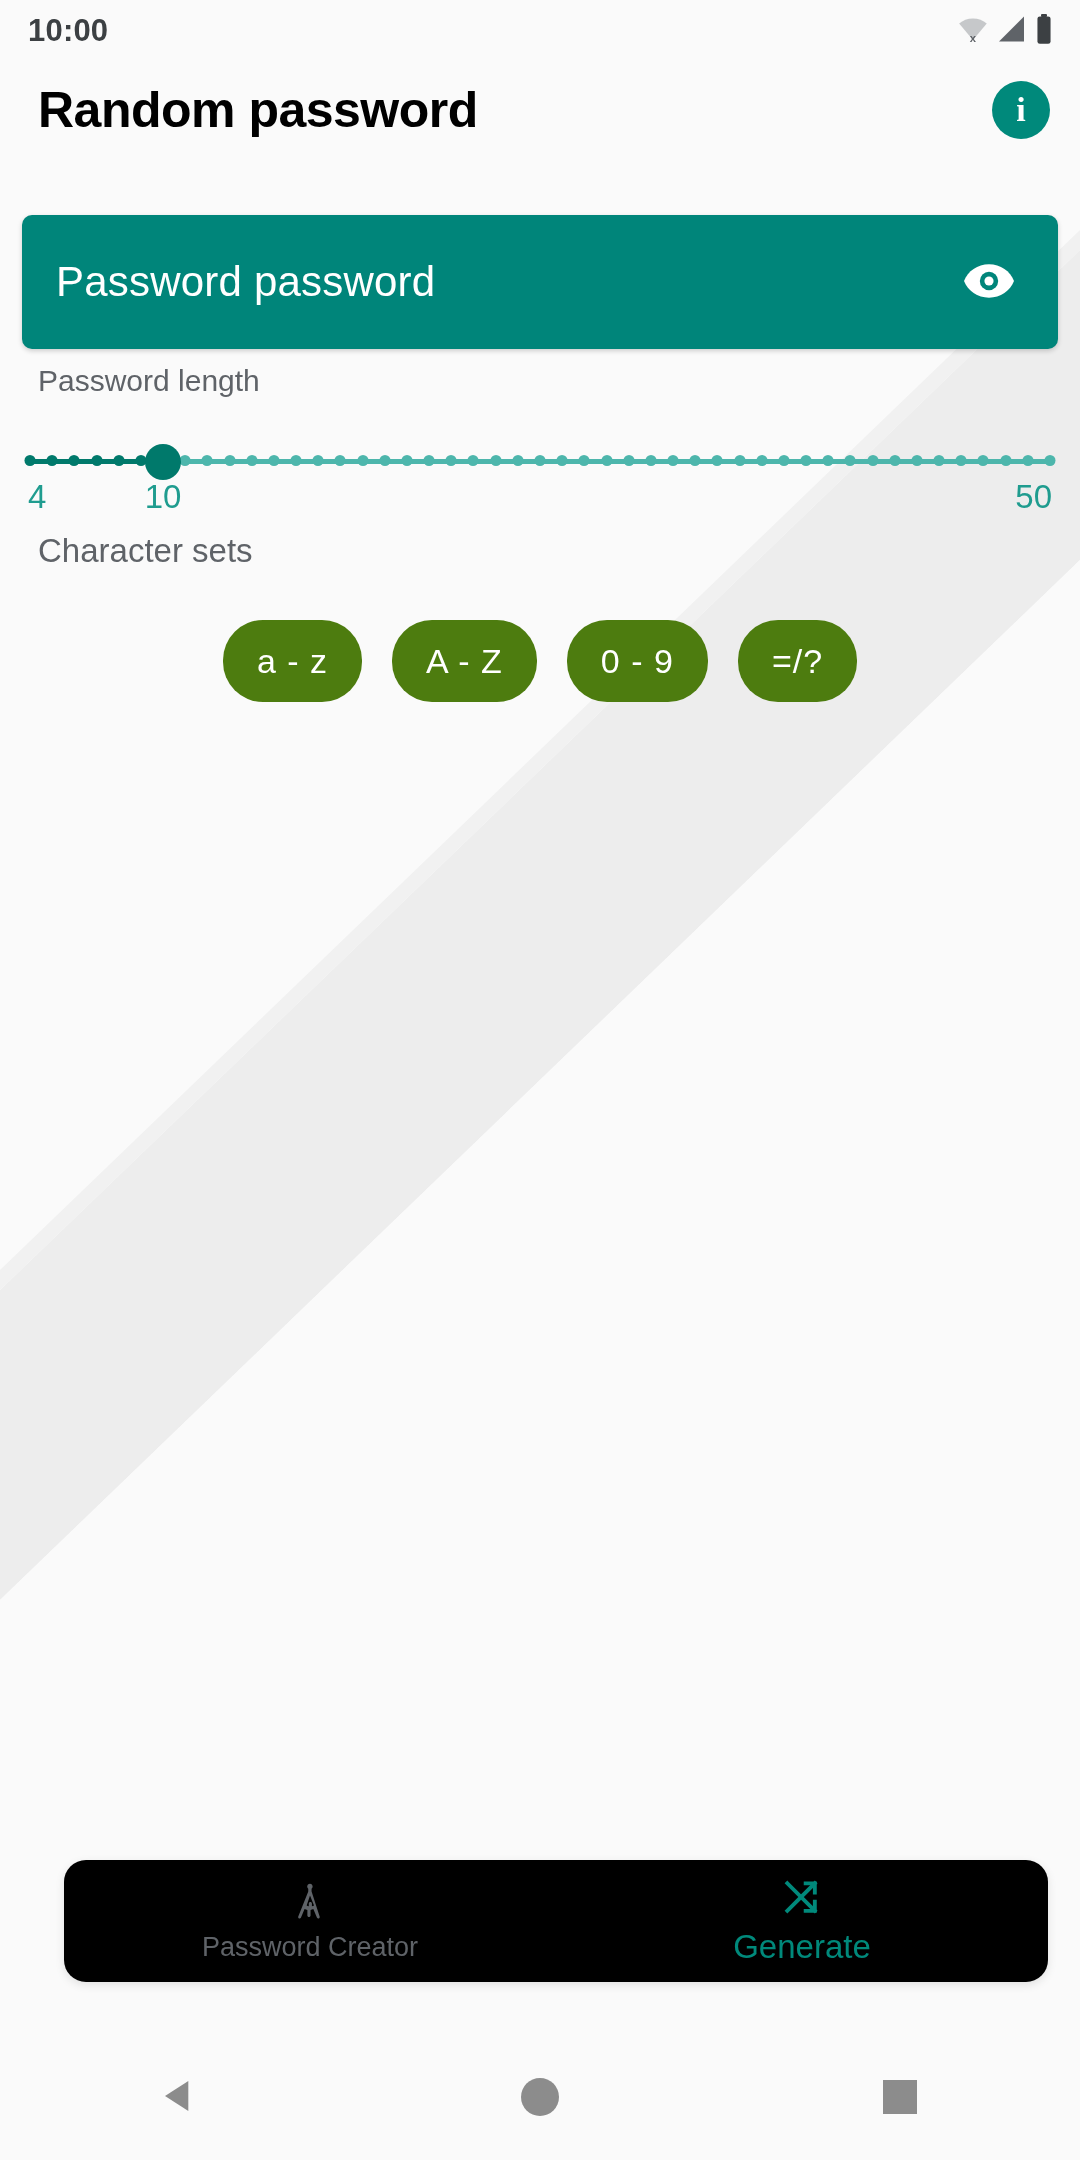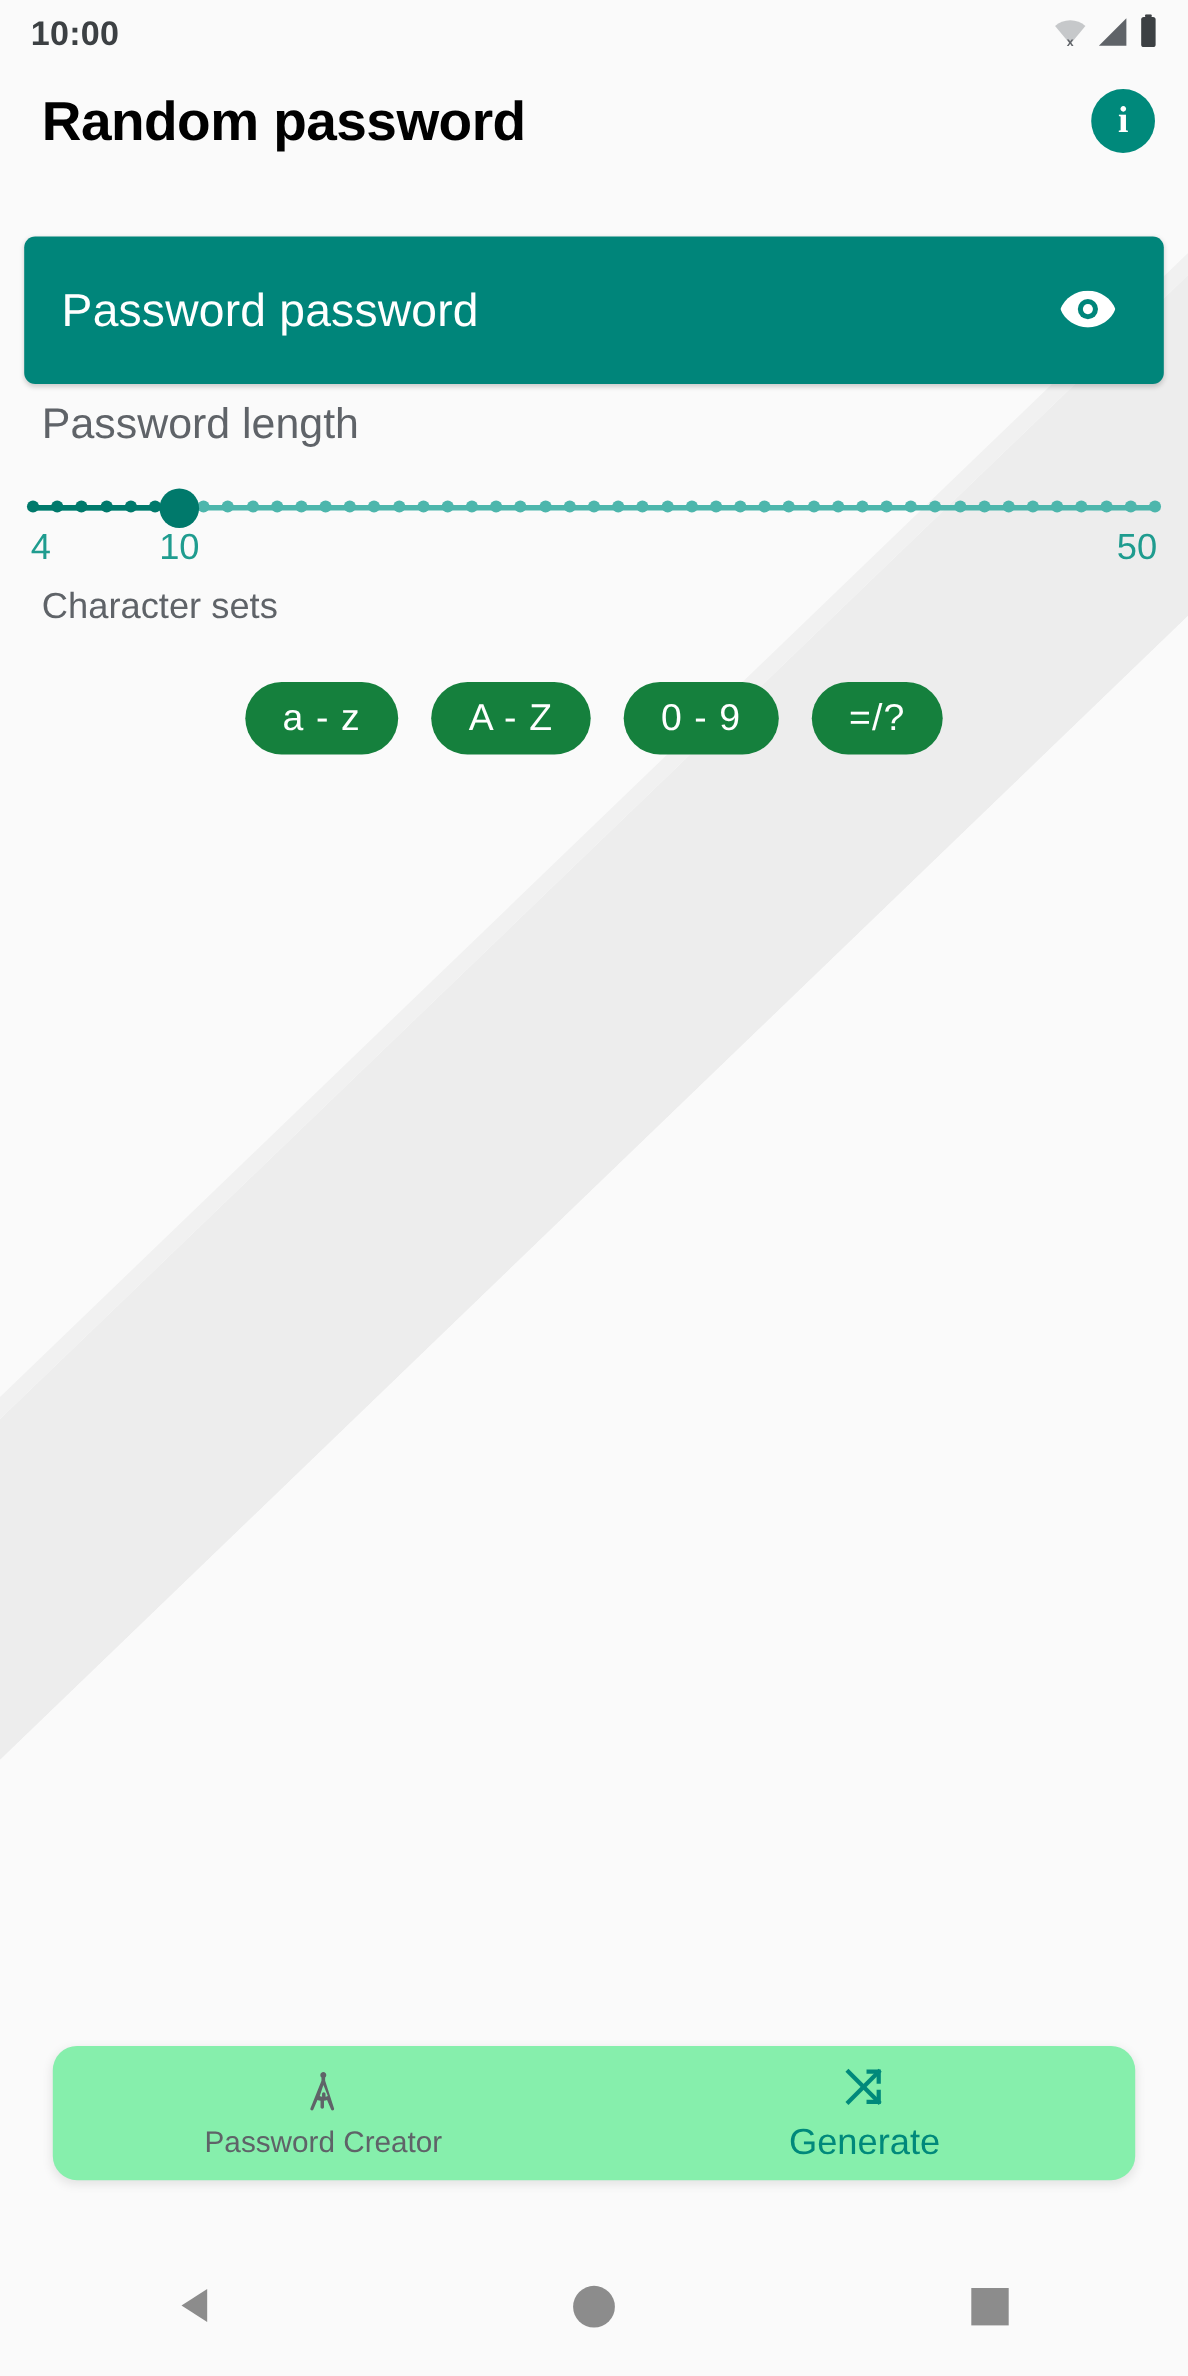--- a/index.html
+++ b/index.html
@@ -118,21 +118,21 @@
     display: flex;
     align-items: center;
     padding: 6px;
   }
 
   
   #length-label {
     position: absolute;
     top: 364px;
     left: 38px;
-    font-size: 39px;
+    font-size: 30px;
     color: #5f6368;
     z-index: 3;
   }
 
   #slider-wrap {
     position: absolute;
     top: 430px;
     left: 0;
     width: 1080px;
     height: 60px;
@@ -219,27 +219,27 @@
     top: 620px;
     left: 0;
     width: 1080px;
     display: flex;
     justify-content: center;
     align-items: center;
     gap: 30px;
     z-index: 3;
   }
   .chip {
-    background: #15803d;
+    background: #4d7c0f;
     color: #ffffff;
     font-size: 34px;
     border: none;
     border-radius: 40px;
     padding: 0 34px;
-    height: 66px;
+    height: 82px;
     display: flex;
     align-items: center;
     justify-content: center;
     cursor: pointer;
     letter-spacing: 1px;
     min-width: 96px;
   }
 
   
   #actions {
@@ -262,24 +262,24 @@
     cursor: pointer;
     padding: 20px 0;
     margin-bottom: 32px;
   }
   .action-btn:last-child { margin-bottom: 0; }
 
   
   #bottom-nav {
     position: absolute;
     bottom: 178px;
-    left: 48px;
+    left: 64px;
     width: 984px;
     height: 122px;
-    background: #86efac;
+    background: #000000;
     border-radius: 22px;
     box-shadow: 0 3px 10px rgba(0,0,0,0.10);
     display: flex;
     z-index: 5;
   }
   .nav-item {
     flex: 1;
     display: flex;
     flex-direction: column;
     align-items: center;

